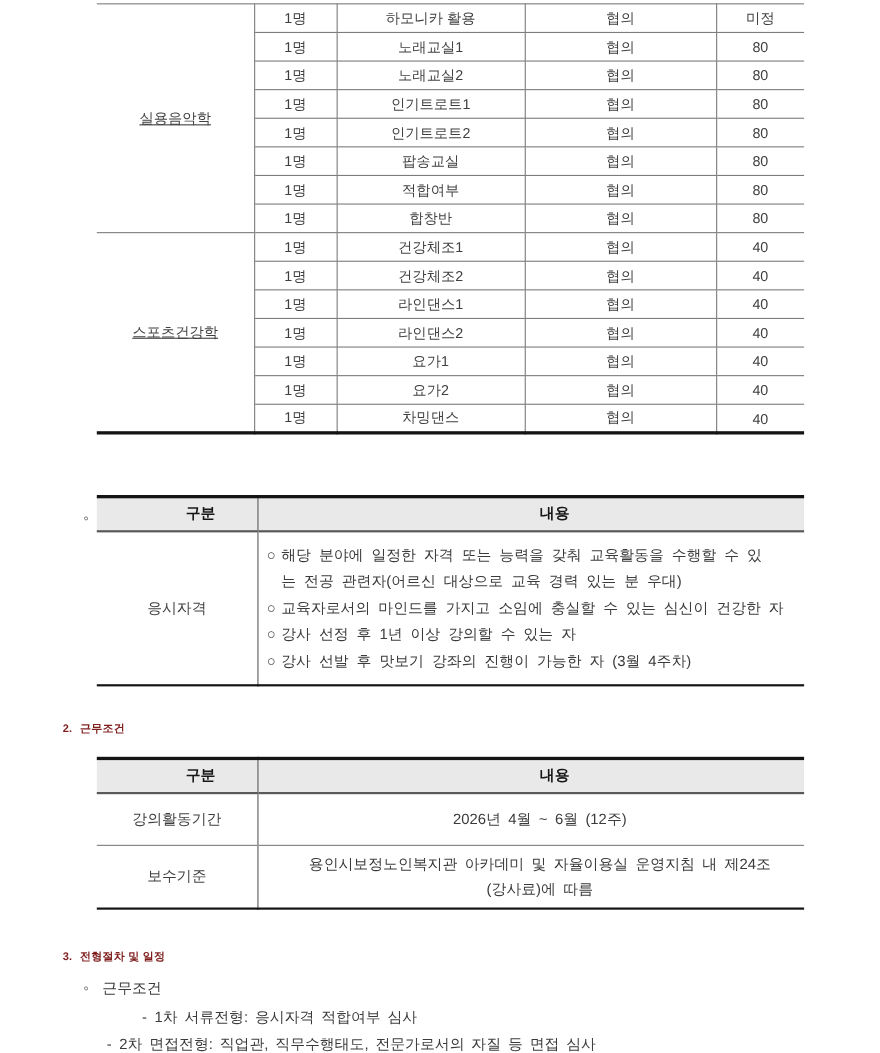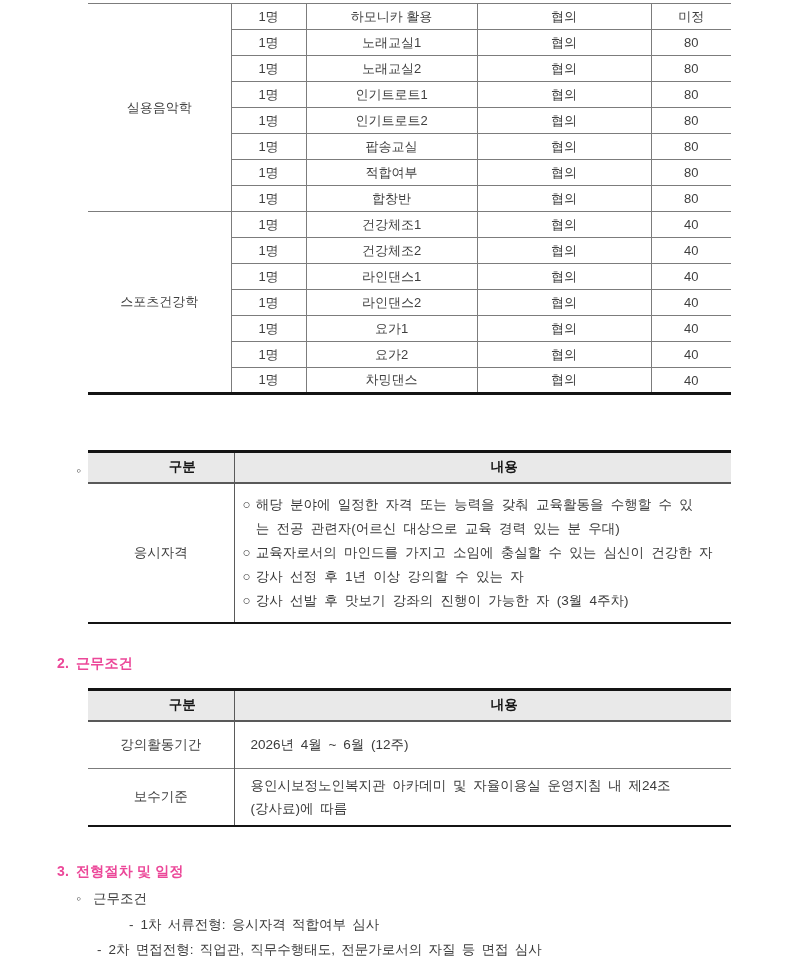--- a/index.html
+++ b/index.html
@@ -14,21 +14,21 @@
   
   .recruit-table {
     position:absolute; left:88px; top:3px; width:643px;
     border-bottom:3px solid #141414;
   }
   .recruit-table td {
     border:1px solid #7c7c7c;
     text-align:center; vertical-align:middle;
     font-size:13px; color:#3f3f3f; height:26px; padding:0 2px;
   }
-  .recruit-table td.c-cat { border-left:none; }
+  .recruit-table td.c-cat { border-left:none;text-decoration:underline; }
   .recruit-table td.c-cap { border-right:none; }
 
   
   .spec-table { position:absolute; left:88px; width:643px;
     border-top:3px solid #141414; border-bottom:2px solid #141414; }
   .spec-table th {
     background:#e9e9e9; font-size:13.5px; font-weight:bold; color:#161616;
     height:31px; text-align:center; vertical-align:middle;
     border-bottom:2px solid #595959;
     padding-left:43px;
@@ -45,28 +45,28 @@
   .oitem { display:flex; gap:5px; line-height:24px; }
   .oitem .mk { flex:0 0 auto; color:#444; }
   .oitem .otext { white-space:pre-line; word-spacing:3.5px; }
 
   
   .work-table { top:688px; }
   .work-table td { border-top:1px solid #7c7c7c;margin-top:7px; }
   .work-table tr.r1 td { height:48px; border-top:none; }
   .work-table tr.r2 td { height:57px; }
   .work-table td.val {
-    padding-left:16px; white-space:pre-line; line-height:23px; word-spacing:3px;
+    padding-left:16px; white-space:pre-line; line-height:23px; word-spacing:3px;text-align:center;
   }
 
   
   .bullet-line { position:absolute; font-size:13.5px; color:#3b3b3b; }
   .bullet-line .bl { display:inline-block; width:17px; color:#4a4a4a; }
-  .sec-heading { position:absolute; left:57px; font-size:14px;
-    font-weight:bold; color:#ec4899; letter-spacing:0.2px; }
+  .sec-heading { position:absolute; left:57px; font-size:10px;
+    font-weight:bold; color:#7f1d1d; letter-spacing:0.2px; }
   .sec-heading .num { margin-right:7px; }
   .dash-line { position:absolute; left:97px; font-size:13.5px;
     color:#3b3b3b; word-spacing:2.5px; }
   .dash-line .dm { margin-right:7px; }
 
   .h-elig  { left:76px; top:414px;margin-top:48px; }
   .h2      { top:655px; }
   .h3      { top:863px; }
   .sub3    { left:76px; top:890px; }
   .it1     { top:916px;margin-left:32px; }

